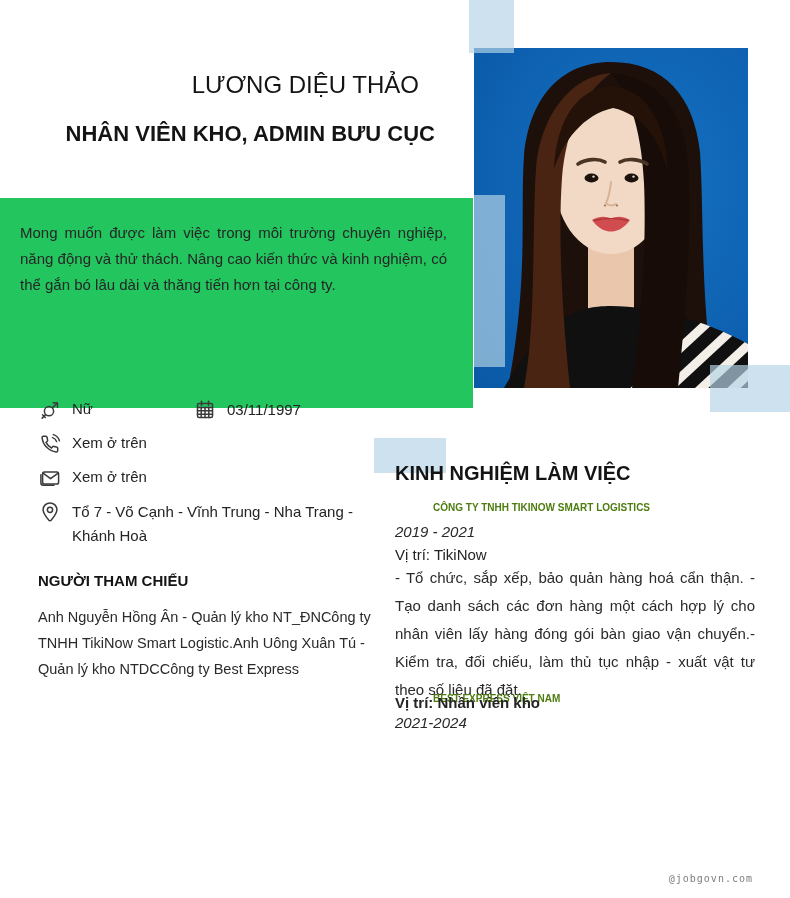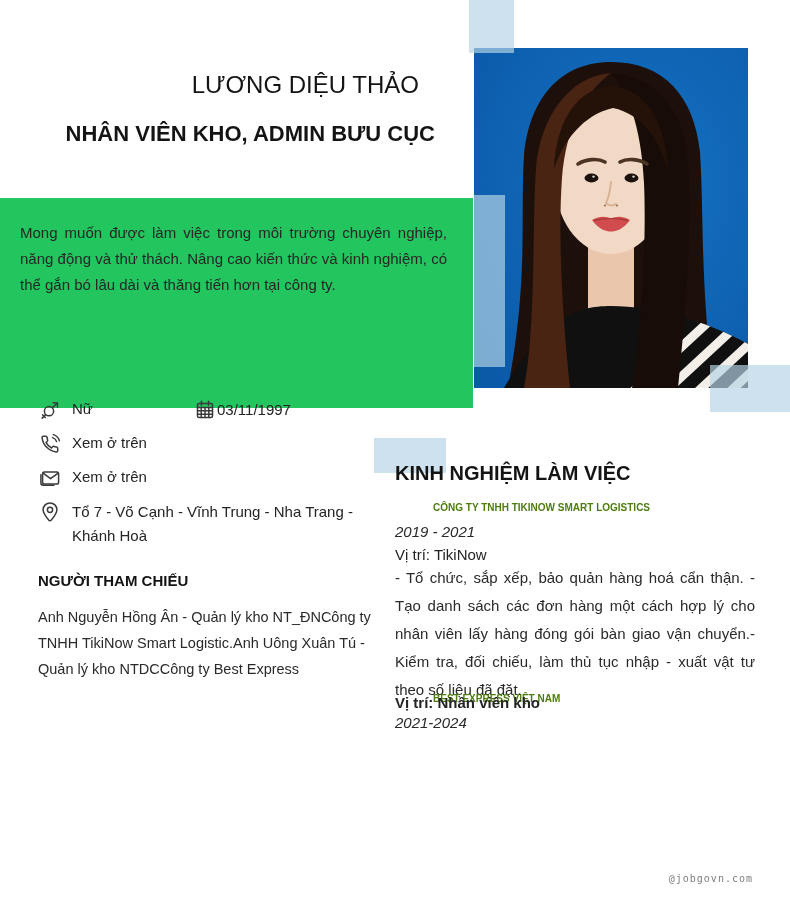--- a/index.html
+++ b/index.html
@@ -31,21 +31,21 @@
     padding:22px 26px 0 20px;
   }
   .objective-text { font-size:15px; line-height:26px; text-align:justify; color:#262626; }
 
   
   .info { position:absolute; left:38px; top:398px; width:340px; z-index:3; }
   .info-row { position:relative; display:flex; gap:10px; margin-bottom:10px; min-height:22px; }
   .info-row .icon { width:24px; height:24px; flex:0 0 24px; }
   .info-row .icon svg { display:block; width:24px; height:24px; }
   .info-value { font-size:15px; line-height:22px; color:#242424; }
-  .date-group { position:absolute; left:155px; top:0; display:flex; align-items:center; }
+  .date-group { position:absolute; left:155px; top:0; display:flex; align-items:center; gap:10px; }
   .info-row.address .info-value { line-height:24px; max-width:290px; }
 
   
   .ref-heading { position:absolute; left:38px; top:568px; margin:0; font-size:15px; line-height:26px; font-weight:bold; color:#141414; z-index:3; }
   .ref-text { position:absolute; left:38px; top:604px; width:336px; font-size:14.5px; line-height:26px; color:#2a2a2a; z-index:3; }
 
   
   .exp-heading { position:absolute; left:395px; top:460px; margin:0; font-size:20px; line-height:26px; font-weight:bold; color:#141414; z-index:3; }
   .exp-item-text { position:absolute; left:395px; width:360px; z-index:3; }
   .company { font-size:10px; line-height:18px; font-weight:bold; color:#4d7c0f;margin-left:38px; }

